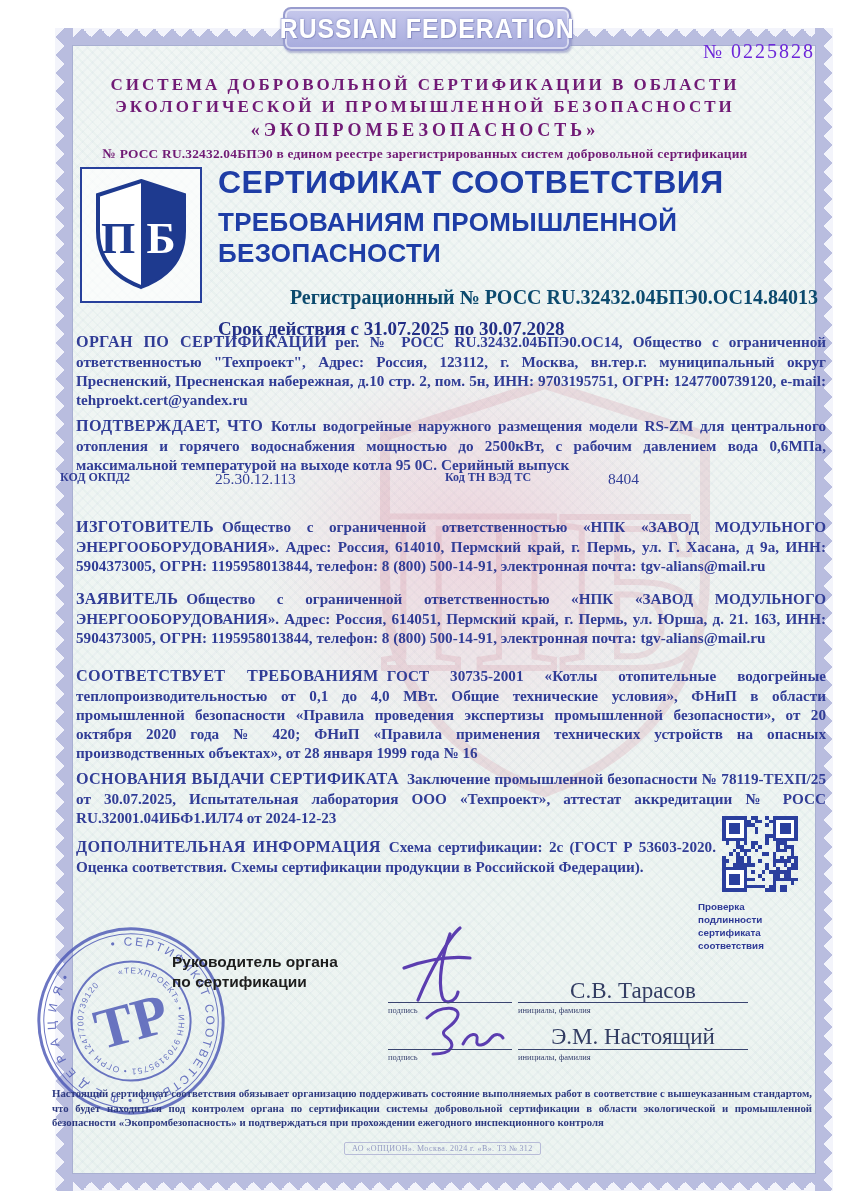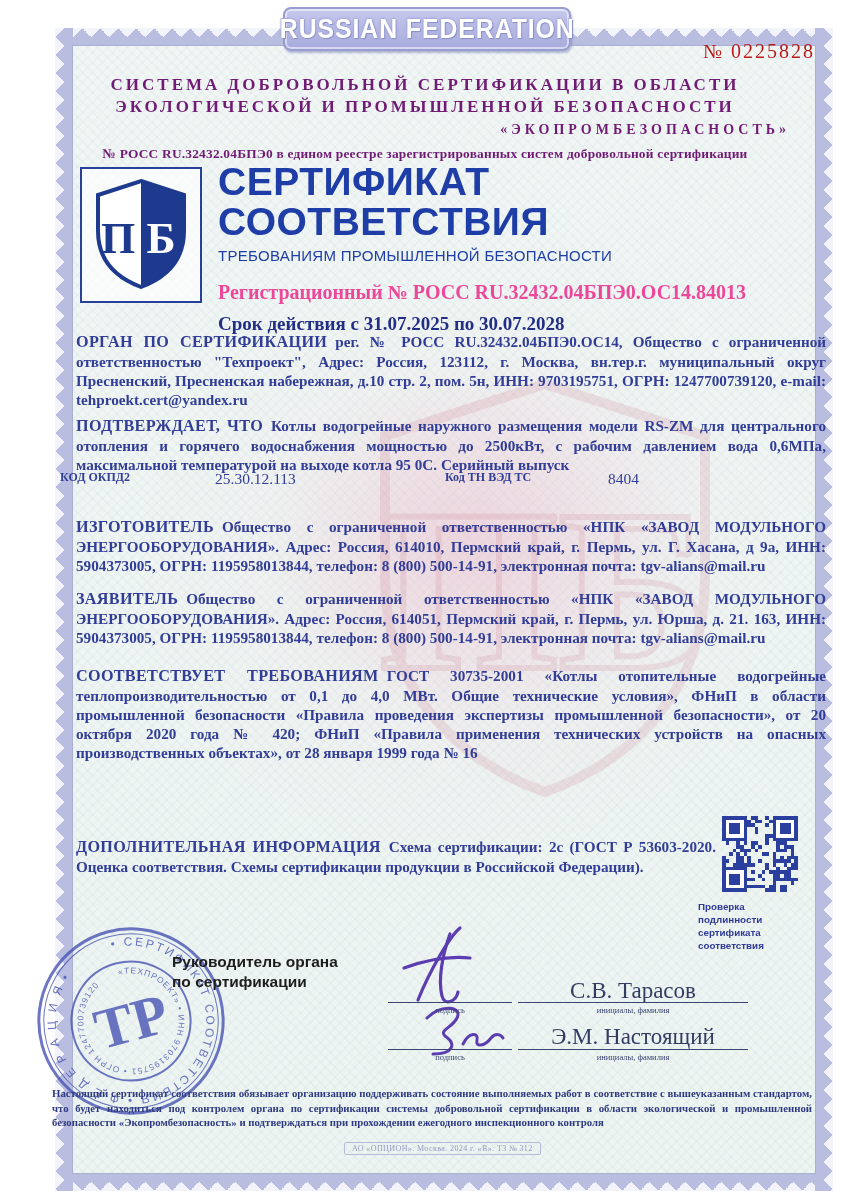--- a/index.html
+++ b/index.html
@@ -30,34 +30,34 @@
 
   
   .badge{position:absolute;left:283px;top:7px;width:284px;height:40px;
     background:linear-gradient(#c6c8ec,#a7abdd);border:2px solid #989cce;border-radius:8px;
     box-shadow:inset 0 0 0 2px rgba(255,255,255,.55), 1px 2px 2px rgba(120,124,180,.5);
     display:flex;align-items:center;justify-content:center;}
   .badge span{font-family:"Liberation Sans",sans-serif;font-weight:bold;font-size:27px;
     color:#ffffff;letter-spacing:1px;transform:scaleX(.92);
     text-shadow:0 0 3px #8d92c6,1px 1px 0 #8d92c6,-1px -1px 0 #b9bdE6;white-space:nowrap;}
   .serial{position:absolute;left:620px;top:40px;width:195px;text-align:right;
-    font-size:20px;color:#b91c1c;letter-spacing:2px;}
+    font-size:20px;color:#6d28d9;letter-spacing:2px;}
 
   .sys-head{position:absolute;left:60px;top:74px;width:730px;text-align:center;color:#701a75;font-weight:bold;}
   .sys-l1{font-size:17px;letter-spacing:3px;line-height:22px;}
-  .sys-l3{font-size:14px;letter-spacing:4px;line-height:24px;text-align:right;}
+  .sys-l3{font-size:18px;letter-spacing:4px;line-height:24px;}
   .sys-l4{font-size:13.4px;letter-spacing:0.2px;line-height:20px;margin-top:2px;}
 
   
   .logo{position:absolute;left:80px;top:167px;width:118px;height:132px;border:2px solid #27409c;
     background:rgba(255,255,255,.65);display:flex;align-items:center;justify-content:center;}
   .titleblock{position:absolute;left:218px;top:162px;width:600px;color:#1e3da6;}
-  .t-main{font-family:"Liberation Sans",sans-serif;font-weight:bold;font-size:39px;letter-spacing:0.5px;line-height:40px;}
-  .t-sub{font-family:"Liberation Sans",sans-serif;font-weight:normal;font-size:15px;margin-top:5px;letter-spacing:0.3px;}
-  .t-reg{font-weight:bold;font-size:20px;margin-top:17px;color:#ec4899;}
+  .t-main{font-family:"Liberation Sans",sans-serif;font-weight:bold;font-size:32px;letter-spacing:0.5px;line-height:40px;}
+  .t-sub{font-family:"Liberation Sans",sans-serif;font-weight:bold;font-size:26px;margin-top:5px;letter-spacing:0.3px;}
+  .t-reg{font-weight:bold;font-size:20px;margin-top:17px;color:#0c4a6e;text-align:right;}
   .t-val{font-weight:bold;font-size:19px;margin-top:9px;color:#222e86;}
 
   
   .sec{position:absolute;left:60px;width:750px;margin:16px;font-size:15.2px;line-height:19px;
     text-align:justify;color:#313d96;font-weight:bold;}
   .sec .lbl{font-size:16.2px;margin-right:8px;letter-spacing:0.3px;}
   .codes{position:absolute;left:60px;top:470px;width:750px;color:#313d96;font-size:15.5px;}
   .codes b{font-size:12px;}
   .codes .c1{position:absolute;left:0;}
   .codes .c2{position:absolute;left:155px;}
@@ -68,21 +68,21 @@
   .qrbox{position:absolute;left:722px;top:816px;width:76px;height:76px;}
   .qrbox svg{width:100%;height:100%;}
   .qr-caption{position:absolute;left:698px;top:900px;width:124px;text-align:left;
     font-family:"Liberation Sans",sans-serif;font-weight:bold;font-size:9.8px;line-height:13px;color:#2e3a96;}
 
   
   .stamp{position:absolute;left:22px;top:912px;width:218px;height:218px;opacity:.82;}
   .role{position:absolute;left:172px;width:210px;font-family:"Liberation Sans",sans-serif;
     font-weight:bold;font-size:15.5px;line-height:20px;color:#1d1d1d;}
   .sigline{position:absolute;height:1px;background:#3a4470;}
-  .sig-sub{position:absolute;font-size:8.5px;color:#3a4470;text-align:center;}
+  .sig-sub{position:absolute;font-size:8.5px;color:#3a4470;}
   .sig-name{position:absolute;font-size:23px;color:#333d63;text-align:center;}
   .ink{position:absolute;pointer-events:none;}
 
   
   .disclaimer{position:absolute;left:52px;top:1086px;width:760px;font-weight:bold;
     font-size:10.8px;line-height:14.5px;color:#2e3a80;text-align:justify;}
   .imprint{position:absolute;left:344px;top:1142px;border:1px solid #b8bcd8;border-radius:2px;
     padding:1px 7px;font-size:8px;color:#949ac2;letter-spacing:0.4px;white-space:nowrap;}
 </style>
 </head>
@@ -151,20 +151,23 @@
   </p>
 
   <p class="sec" style="top:573px">
     <b class="lbl">ЗАЯВИТЕЛЬ</b><span>Общество с ограниченной ответственностью «НПК «ЗАВОД МОДУЛЬНОГО ЭНЕРГООБОРУДОВАНИЯ». Адрес: Россия, 614051, Пермский край, г. Пермь, ул. Юрша,  д. 21. 163, ИНН: 5904373005, ОГРН: 1195958013844, телефон: 8 (800) 500-14-91, электронная почта: tgv-alians@mail.ru</span>
   </p>
 
   <p class="sec" style="top:650px">
     <b class="lbl">СООТВЕТСТВУЕТ ТРЕБОВАНИЯМ</b><span>ГОСТ 30735-2001 «Котлы отопительные водогрейные теплопроизводительностью от 0,1 до 4,0 МВт. Общие технические условия», ФНиП в области промышленной безопасности «Правила проведения экспертизы промышленной безопасности», от 20 октября 2020 года № 420; ФНиП «Правила применения технических устройств на опасных производственных объектах», от 28 января 1999 года № 16</span>
   </p>
 
+  <p class="sec" style="top:753px">
+    <b class="lbl">ОСНОВАНИЯ ВЫДАЧИ СЕРТИФИКАТА</b><span>Заключение промышленной безопасности № 78119-ТЕХП/25 от 30.07.2025, Испытательная лаборатория ООО «Техпроект», аттестат аккредитации № РОСС RU.32001.04ИБФ1.ИЛ74 от 2024-12-23</span>
+  </p>
 
   <p class="sec" style="top:821px;width:640px">
     <b class="lbl">ДОПОЛНИТЕЛЬНАЯ ИНФОРМАЦИЯ</b><span>Схема сертификации: 2с (ГОСТ Р 53603-2020. Оценка соответствия. Схемы сертификации продукции в Российской Федерации).</span>
   </p>
 
   <div class="qrbox">
     <svg id="qr" viewBox="0 0 21 21" shape-rendering="crispEdges">
         <rect x="8" y="0" width="1" height="1" fill="#2b3f9e"></rect>
         <rect x="9" y="0" width="1" height="1" fill="#2b3f9e"></rect>
         <rect x="12" y="0" width="1" height="1" fill="#2b3f9e"></rect>

